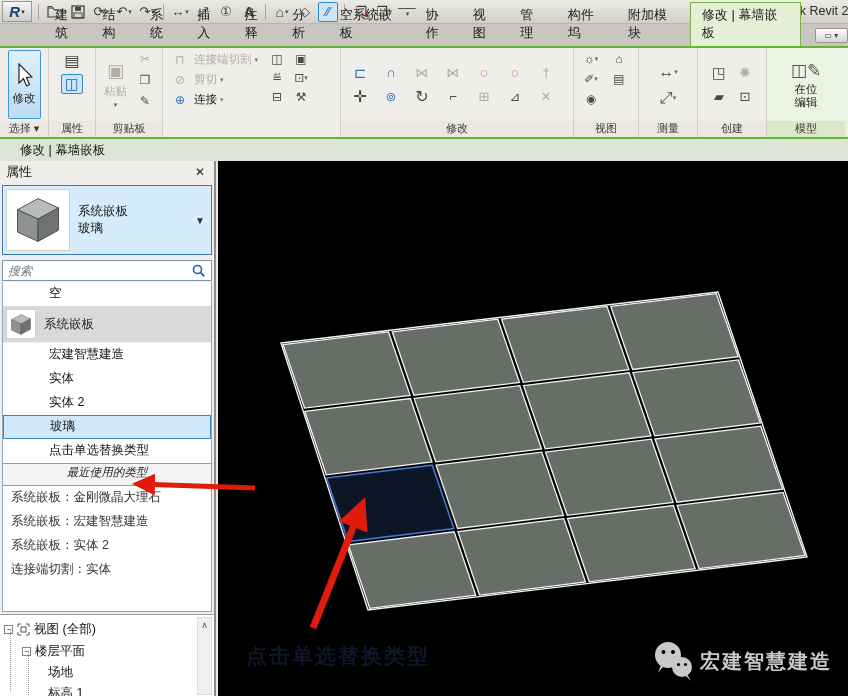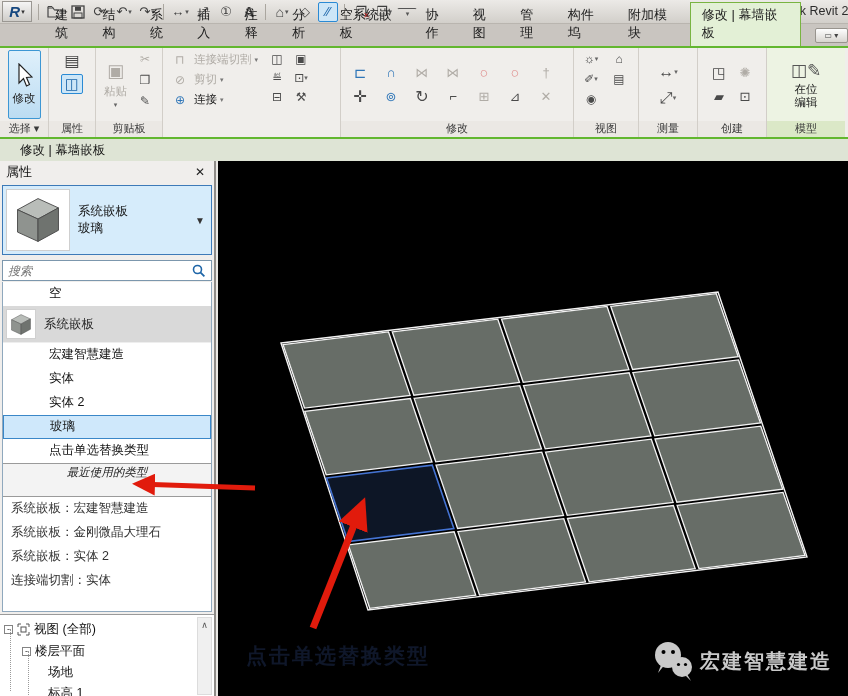--- a/index.html
+++ b/index.html
@@ -73,21 +73,21 @@
   .type-selector .caret { margin-left:auto; margin-right:6px; font-size:10px; color:#333; }
   .searchrow { position:absolute; left:2px; top:99px; width:210px; height:21px; background:#fff; border:1px solid #7c97ad;
     display:flex; align-items:center; }
   .searchrow input { flex:1; border:none; outline:none; font-size:12px; font-style:italic; color:#555; padding:0 5px;
     font-family:"Liberation Sans","DejaVu Sans",sans-serif; background:transparent; }
   .typelist { position:absolute; left:2px; top:121px; width:210px; height:330px; background:#fff; border:1px solid #8fa8bd; border-top:none; overflow:hidden; }
   .row-family { display:flex; align-items:center; gap:8px; height:37px; background:#d9d9d9; border-bottom:1px solid #eee; padding-left:3px; font-size:12.5px; }
   .row-family .ic { width:30px; height:30px; background:#fff; border:1px solid #d0d0d0; display:flex; align-items:center; justify-content:center; }
   .row-type { height:24px; line-height:23px; padding-left:46px; font-size:12.5px; color:#111; }
   .row-type.sel { background:#cfe8fb; border:1px solid #3a87c8; line-height:21px; }
-  .row-sep { height:34px; line-height:17px; text-align:center; font-style:italic; font-size:11.5px; color:#222;
+  .row-sep { height:23px; line-height:17px; text-align:center; font-style:italic; font-size:11.5px; color:#222;
     border-top:1px solid #9a9a9a; border-bottom:1px solid #9a9a9a; background:#f3f3f3; }
   .row-recent { height:24px; line-height:23px; padding-left:8px; font-size:12.5px; color:#333; }
 
   
   .tree { position:absolute; left:0; top:453px; width:214px; height:82px; background:#fff; border-top:1px solid #9a9a9a; }
   .trow { position:absolute; height:18px; display:flex; align-items:center; gap:4px; font-size:12.5px; color:#111; white-space:nowrap; }
   .pm { width:9px; height:9px; border:1px solid #848484; background:#fff; font-size:9px; line-height:7px; text-align:center; color:#333; flex:none; }
   .dotv { position:absolute; border-left:1px dotted #9a9a9a; width:0; }
   .vcat { flex:none; }
   .vsb { position:absolute; right:2px; top:2px; width:15px; height:78px; background:#f0f0f0; border:1px solid #dcdcdc; }
@@ -355,22 +355,22 @@
             </svg>
           </span>
           <span>系统嵌板</span>
         </div>
         <div class="row-type">宏建智慧建造</div>
         <div class="row-type">实体</div>
         <div class="row-type">实体 2</div>
         <div class="row-type sel">玻璃</div>
         <div class="row-type">点击单选替换类型</div>
         <div class="row-sep">最近使用的类型</div>
+        <div class="row-recent">系统嵌板：金刚微晶大理石</div>
         <div class="row-recent">系统嵌板：宏建智慧建造</div>
-        <div class="row-recent">系统嵌板：金刚微晶大理石</div>
         <div class="row-recent">系统嵌板：实体 2</div>
         <div class="row-recent">连接端切割：实体</div>
       </div>
 
     <div class="tree" id="tree">
       <div class="vsb">
           <div class="up">∧</div>
         </div>
     <div class="trow" style="top: 5px; left: 4px;">
           <span class="pm">-</span>

